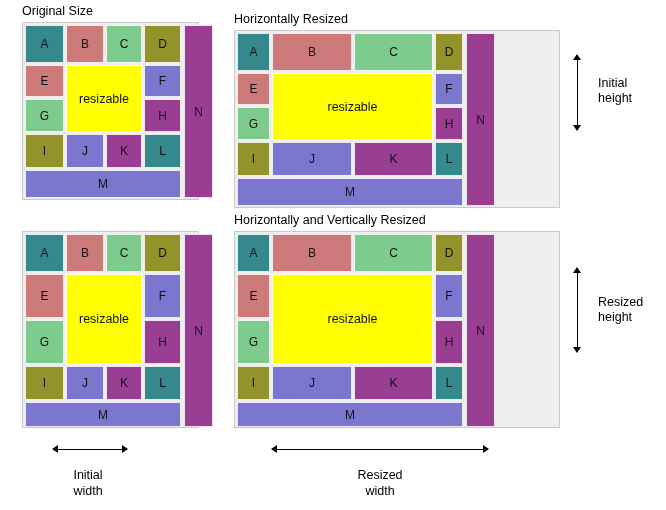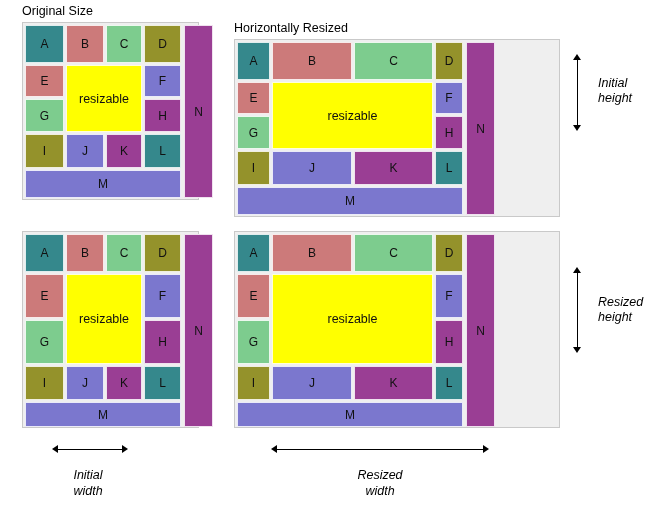--- a/index.html
+++ b/index.html
@@ -63,21 +63,20 @@
   .arrow.down{border-left:4px solid transparent;border-right:4px solid transparent;border-top:6px solid #000;}
   .arrow.left{border-top:4px solid transparent;border-bottom:4px solid transparent;border-right:6px solid #000;}
   .arrow.right{border-top:4px solid transparent;border-bottom:4px solid transparent;border-left:6px solid #000;}
 
   .dim-label{
     position:absolute;
     font-size:12.5px;
     line-height:15px;
     color:#000;
     white-space:nowrap;
-    font-style:italic;
   }
   .dim-label.center{text-align:center;}
 </style>
 </head>
 <body>
 
 <div class="stage">
 
   <div class="panel" style="left:22px;top:4px;width:200px;height:200px;">
     <div class="panel-title">Original Size</div>
@@ -101,21 +100,21 @@
       <div class="cell" style="left:43px;top:111px;width:38px;height:34px;background:#7b77ce;">J</div>
       <div class="cell" style="left:83px;top:111px;width:36px;height:34px;background:#9a3e94;">K</div>
       <div class="cell" style="left:121px;top:111px;width:37px;height:34px;background:#35888c;">L</div>
 
       <div class="cell" style="left:2px;top:147px;width:156px;height:28px;background:#7b77ce;">M</div>
 
       <div class="cell" style="left:161px;top:2px;width:29px;height:173px;background:#9a3e94;">N</div>
     </div>
   </div>
 
-  <div class="panel" style="left:234px;top:21px;width:330px;height:200px;">
+  <div class="panel" style="left:234px;top:12px;width:330px;height:200px;">
     <div class="panel-title">Horizontally Resized</div>
 
     <div class="frame" style="left:0px;top:18px;width:326px;height:178px;">
 
       <div class="cell" style="left:2px;top:2px;width:33px;height:38px;background:#35888c;">A</div>
       <div class="cell" style="left:37px;top:2px;width:80px;height:38px;background:#cc7a7a;">B</div>
       <div class="cell" style="left:119px;top:2px;width:79px;height:38px;background:#7dcc8e;">C</div>
       <div class="cell" style="left:200px;top:2px;width:28px;height:38px;background:#94922b;">D</div>
 
       <div class="cell" style="left:2px;top:42px;width:33px;height:32px;background:#cc7a7a;">E</div>
@@ -167,20 +166,21 @@
       <div class="cell" style="left:83px;top:134px;width:36px;height:34px;background:#9a3e94;">K</div>
       <div class="cell" style="left:121px;top:134px;width:37px;height:34px;background:#35888c;">L</div>
 
       <div class="cell" style="left:2px;top:170px;width:156px;height:25px;background:#7b77ce;">M</div>
 
       <div class="cell" style="left:161px;top:2px;width:29px;height:193px;background:#9a3e94;">N</div>
     </div>
   </div>
 
   <div class="panel" style="left:234px;top:213px;width:330px;height:215px;">
+    <div class="panel-title">Horizontally and Vertically Resized</div>
 
     <div class="frame" style="left:0px;top:18px;width:326px;height:197px;">
 
       <div class="cell" style="left:2px;top:2px;width:33px;height:38px;background:#35888c;">A</div>
       <div class="cell" style="left:37px;top:2px;width:80px;height:38px;background:#cc7a7a;">B</div>
       <div class="cell" style="left:119px;top:2px;width:79px;height:38px;background:#7dcc8e;">C</div>
       <div class="cell" style="left:200px;top:2px;width:28px;height:38px;background:#94922b;">D</div>
 
       <div class="cell" style="left:2px;top:42px;width:33px;height:44px;background:#cc7a7a;">E</div>
       <div class="cell" style="left:2px;top:88px;width:33px;height:44px;background:#7dcc8e;">G</div>

